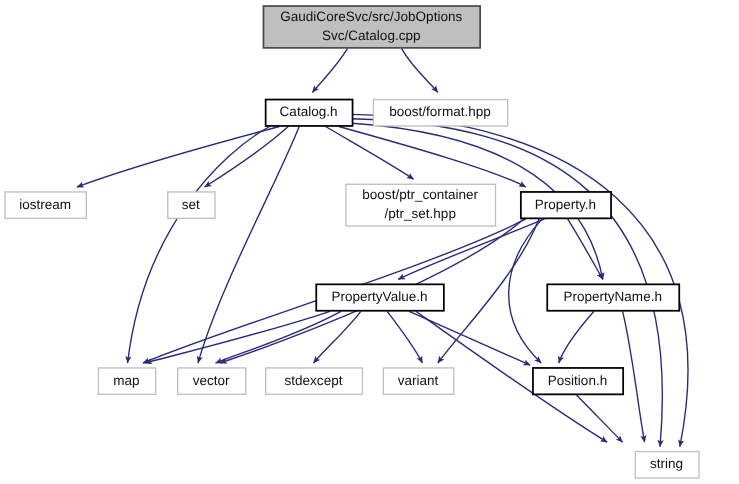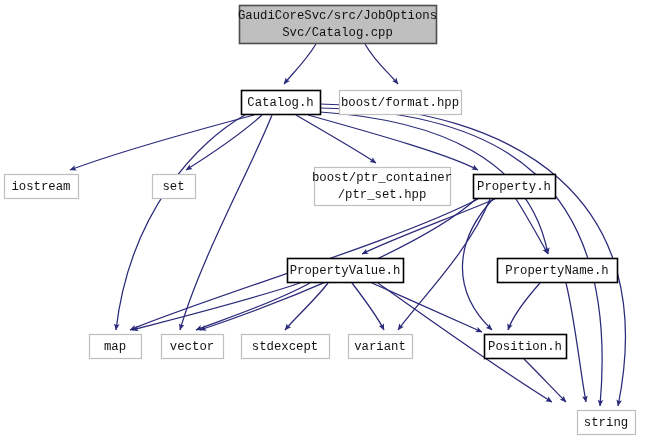--- a/index.html
+++ b/index.html
@@ -1,18 +1,18 @@
 <!DOCTYPE html>
 <html><head>
 <meta charset="utf-8">
 <style>
   html,body{margin:0;padding:0;background:#ffffff;}
   body{width:672px;height:440px;overflow:hidden;
        font-family:"Liberation Sans","DejaVu Sans",sans-serif;}
-  #graph{position:relative;width:672px;height:384px;font-family:Liberation Mono, monospace;}
+  #graph{position:relative;width:672px;height:384px;}
   svg{position:absolute;left:0;top:0;}
   .nodetext{font-size:12.3px;fill:#111111;text-anchor:middle;dominant-baseline:middle;}
 </style>
 </head>
 <body>
 
 <div id="graph">
   <svg id="svg-canvas" width="672" height="440" viewBox="0 0 672 440">
     <defs>
       <marker id="ah" viewBox="0 0 10 10" refX="9.5" refY="5" markerWidth="5.2" markerHeight="5.2" orient="auto-start-reverse">

